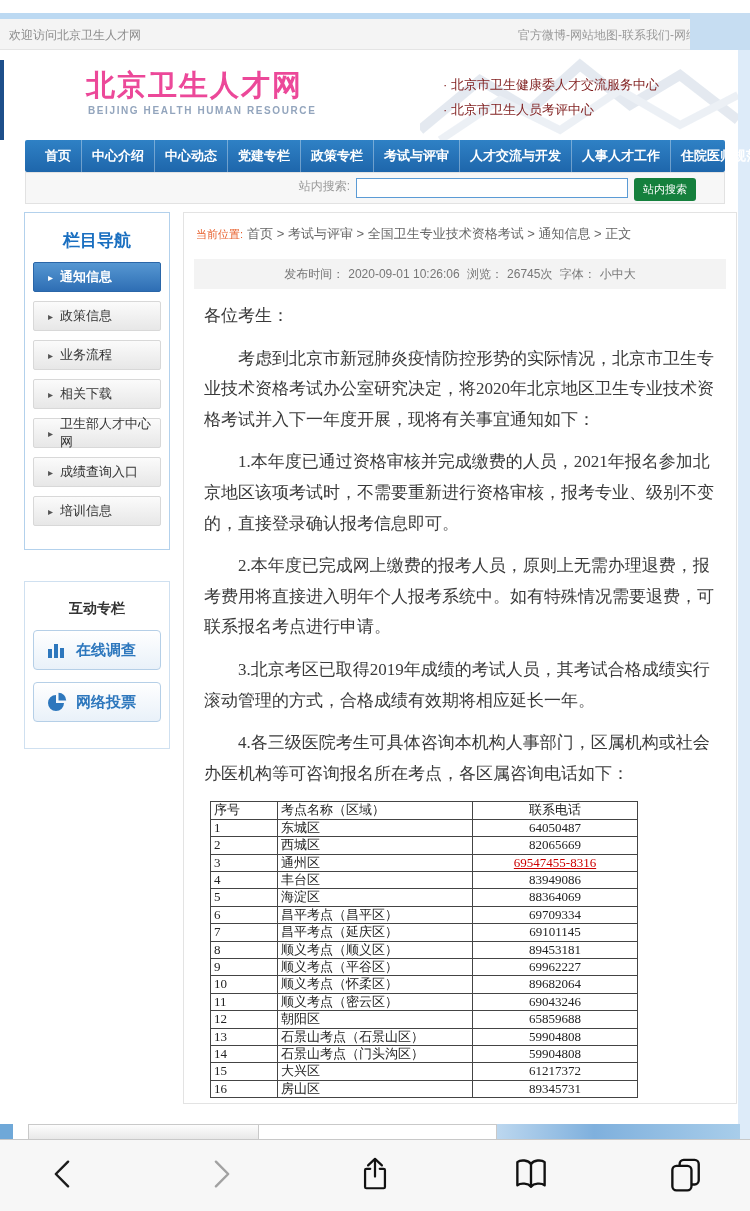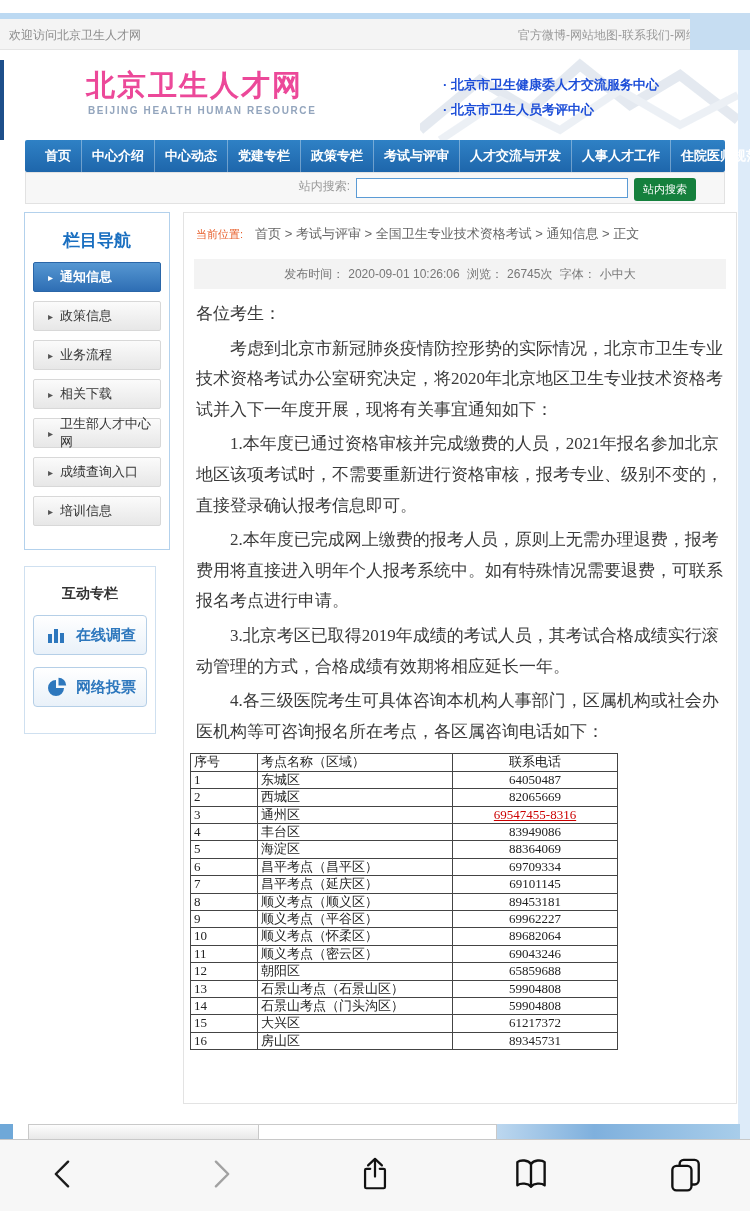--- a/index.html
+++ b/index.html
@@ -11,56 +11,56 @@
   #topbar .welcome{position:absolute;left:9px;top:8px;}
   #topbar .links{position:absolute;left:518px;top:8px;width:172px;overflow:hidden;white-space:nowrap;color:#999;}
   #topbar-corner{top:13px;left:690px;width:60px;height:37px;background:#c6ddf2;}
   #right-strip{top:50px;right:0;width:12px;height:1090px;background:#ddebf9;}
   
   #header{top:50px;left:0;width:738px;height:90px;background:#fff;overflow:hidden;}
   #header .notch{position:absolute;left:0;top:10px;width:4px;height:80px;background:#1d4f8a;}
   #logo-cn{position:absolute;left:86px;top:16px;font-size:29px;font-weight:bold;color:#ec4899;letter-spacing:2px;}
   #logo-en{position:absolute;left:88px;top:55px;font-size:10px;font-weight:bold;color:#93a5bd;letter-spacing:1.6px;}
   #wall-art{position:absolute;left:420px;top:0;width:318px;height:90px;opacity:.16;}
-  .hd-bullets{position:absolute;left:443px;top:22px;font-size:13px;color:#1d4ed8;line-height:25px;font-weight:bold;}
+  .hd-bullets{position:absolute;left:443px;top:22px;font-size:13px;color:#7f1d1d;line-height:25px;font-weight:normal;}
   
   #main-nav{top:140px;left:25px;width:700px;height:32px;background:linear-gradient(#2f81c5,#1e66ab);border-radius:2px;display:flex;align-items:stretch;padding:0 10px;box-sizing:border-box;}
   .nav-item{flex:0 0 auto;color:#fff;font-size:13px;font-weight:bold;line-height:32px;padding:0 10px;border-right:1px solid rgba(255,255,255,.35);text-decoration:none;cursor:pointer;}
   .nav-item:last-child{border-right:none;}
   
   #search-row{top:172px;left:25px;width:700px;height:32px;background:#f7f7f7;border:1px solid #e2e2e2;box-sizing:border-box;}
   #search-row .inner{position:absolute;right:28px;top:5px;display:flex;align-items:flex-start;gap:6px;}
   #search-label{font-size:12px;color:#999;}
   #search-input{width:262px;height:18px;border:1px solid #5b9bd5;background:#fff;font-size:12px;padding:0 4px;}
   #search-button{background:#15803d;color:#fff;border:none;border-radius:3px;font-size:11px;padding:4px 9px;cursor:pointer;}
   
   #sidebar{top:212px;left:24px;width:146px;}
   .side-box{border:1px solid #b3d1ec;background:#fff;padding:8px 8px 14px;box-sizing:border-box;}
   #side-box-nav{width:146px;}
   #sidebar-nav-title{text-align:center;color:#1a6fc0;font-size:17px;font-weight:bold;padding:8px 0 10px;}
   .side-item{height:28px;margin:0 0 9px;background:linear-gradient(#fbfbfb,#e7e7e7);border:1px solid #d8d8d8;border-radius:2px;display:flex;align-items:center;font-size:13px;color:#333;cursor:pointer;}
   .side-item .arrow{color:#555;font-size:10px;margin:0 7px 0 14px;}
   .side-item.active{background:linear-gradient(#5697d2,#2e6eb4);border-color:#2a66a8;color:#fff;font-weight:bold;}
   .side-item.active .arrow{color:#fff;}
-  #side-box-interact{width:132px;margin-top:16px;border:1px solid #cfe0f0;}
+  #side-box-interact{width:146px;margin-top:31px;border:1px solid #cfe0f0;}
   #sidebar-interact-title{text-align:center;color:#333;font-size:14px;font-weight:bold;padding:10px 0 12px;}
   .interact-btn{height:38px;margin:0 0 12px;background:linear-gradient(#ffffff,#e9f1f9);border:1px solid #b5cfe7;border-radius:4px;display:flex;align-items:center;cursor:pointer;}
   .interact-btn .ic{margin:0 9px 0 13px;display:flex;}
   .interact-btn .lbl{font-size:15px;font-weight:bold;color:#2d77bd;}
   
   #content{top:212px;left:183px;width:554px;height:892px;background:#fff;border:1px solid #e3e3e3;box-sizing:border-box;}
   #breadcrumb{padding:12px 12px 0;font-size:13px;color:#666;}
-  #breadcrumb .pre{color:#e8602c;font-size:11px;margin-right:12px;}
+  #breadcrumb .pre{color:#e8602c;font-size:11px;margin-right:4px;}
   #article-title{margin:24px 16px 0;text-align:center;font-size:20px;font-weight:bold;color:#d2402a;line-height:1.68;font-family:"Liberation Sans",sans-serif;}
   #meta-bar{margin:16px 10px 0;height:30px;line-height:30px;background:#f3f3f3;text-align:center;font-size:12px;color:#777;}
   #meta-bar span{margin:0 2px;}
   #article-body{margin:10px 8px 0;font-size:17px;line-height:1.8;color:#3a3a3a;font-family:"Liberation Serif","DejaVu Serif",serif;}
-  #article-body p{margin:4px;text-indent:2em;}
+  #article-body p{margin:12px;text-indent:2em;}
   #article-body p.no-indent{text-indent:0;}
-  #phone-table{margin:6px 0 0 6px;border-collapse:collapse;font-family:"Liberation Serif","DejaVu Serif",serif;font-size:13px;color:#222;}
+  #phone-table{margin:6px 0 0 26px;border-collapse:collapse;font-family:"Liberation Serif","DejaVu Serif",serif;font-size:13px;color:#222;}
   #phone-table td{border:1px solid #444;padding:0 3px;line-height:16.4px;height:16.4px;overflow:hidden;white-space:nowrap;}
   #phone-table td.c0{width:60px;}
   #phone-table td.c1{width:188px;}
   #phone-table td.c2{width:158px;text-align:center;}
   .red-link{color:#c00;text-decoration:underline;cursor:pointer;}
   
   #footer-frag{top:1124px;left:0;width:750px;height:15px;}
   #footer-frag .blue-edge{position:absolute;left:0;top:0;width:13px;height:15px;background:#6fa8d8;}
   #footer-frag .fbox1{position:absolute;left:28px;top:0;width:230px;height:15px;background:linear-gradient(#fdfdfd,#e6e6e6);border:1px solid #c9c9c9;border-bottom:none;}
   #footer-frag .fbox2{position:absolute;left:258px;top:0;width:237px;height:15px;background:#fff;border:1px solid #c9c9c9;border-bottom:none;}

